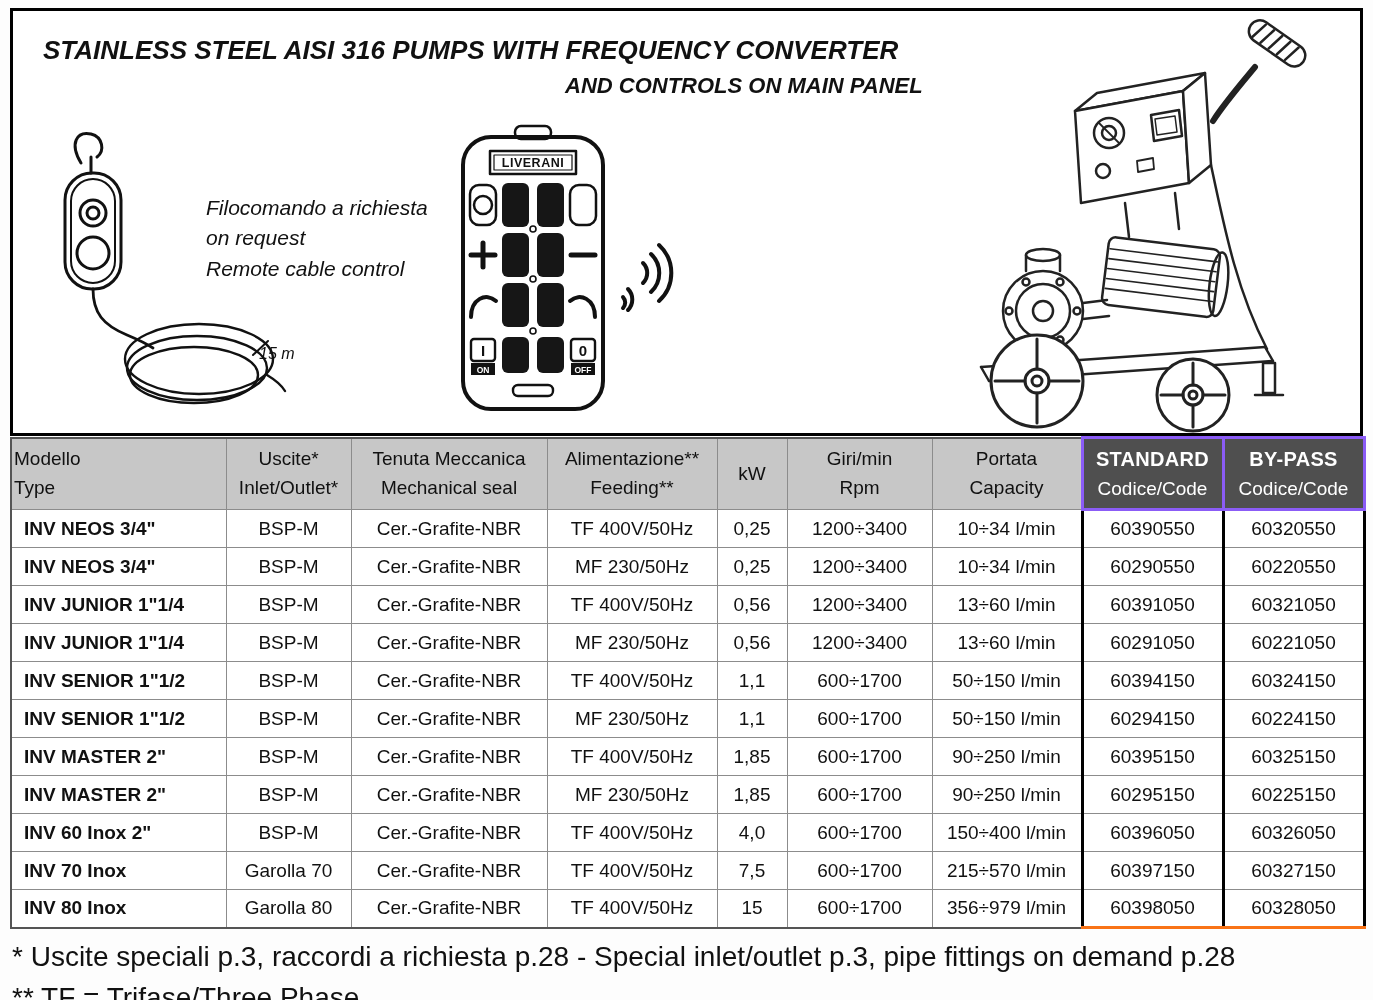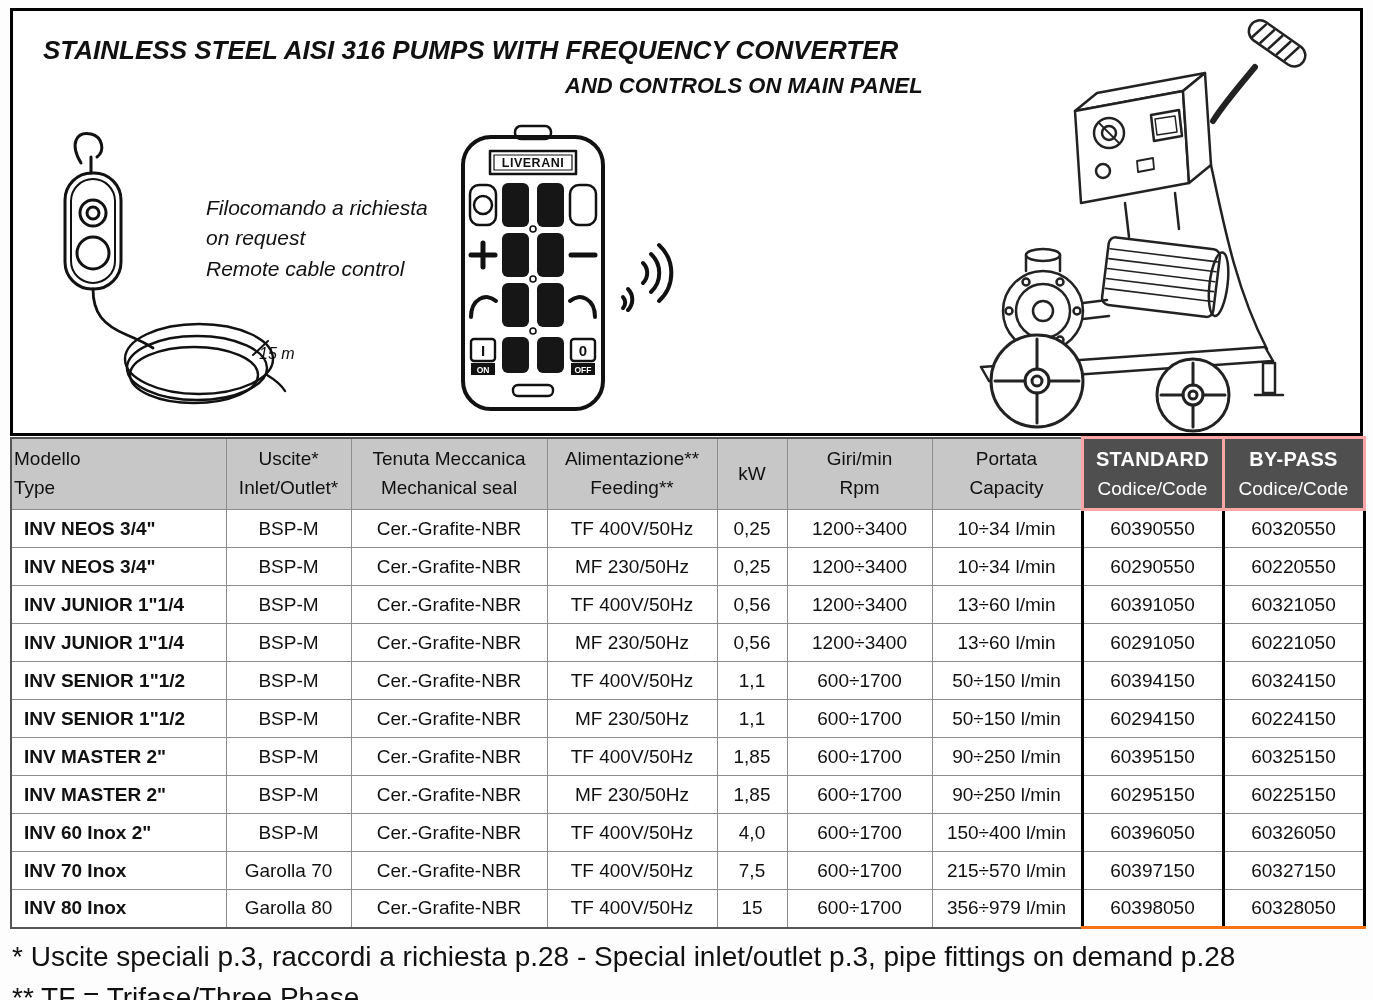--- a/index.html
+++ b/index.html
@@ -38,21 +38,21 @@
     border-collapse:collapse; width:1353px; table-layout:fixed;
     border:2px solid #555;
   }
   th, td { border:1px solid #8c8c8c; text-align:center; padding:0 2px; }
   thead th {
     background:#c7c7c7; font-weight:normal; font-size:19px;
     height:72px; line-height:1.5; vertical-align:middle;
   }
   thead th.col0 { text-align:left; }
   thead th.dark {
-    background:#4f4f4f; color:#fff; border:3px solid #fca5a5;
+    background:#4f4f4f; color:#fff; border:3px solid #8b5cf6;
   }
   thead th.dark .big { font-weight:bold; font-size:20px; letter-spacing:0.3px; }
   tbody td { height:38px; font-size:19px; background:#fff; }
   tbody td.c0 { text-align:left; padding-left:12px; font-weight:bold; }
   td.c7, td.c8 { border-left:3px solid #000; border-right:3px solid #000; }
   tbody tr:last-child td.c7, tbody tr:last-child td.c8 { border-bottom:3px solid #f97316; }
 
   
   .footnotes { margin-top:8px; font-size:28px; line-height:1.45; padding-left:2px; }
 

